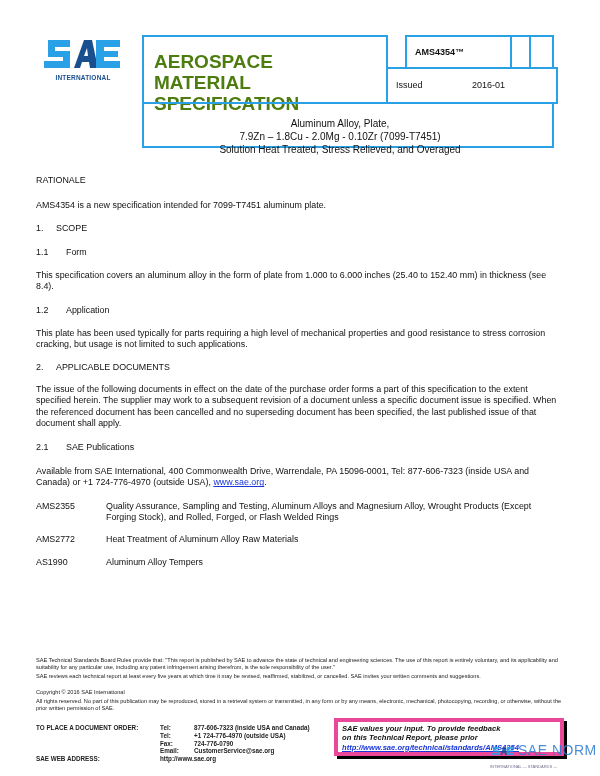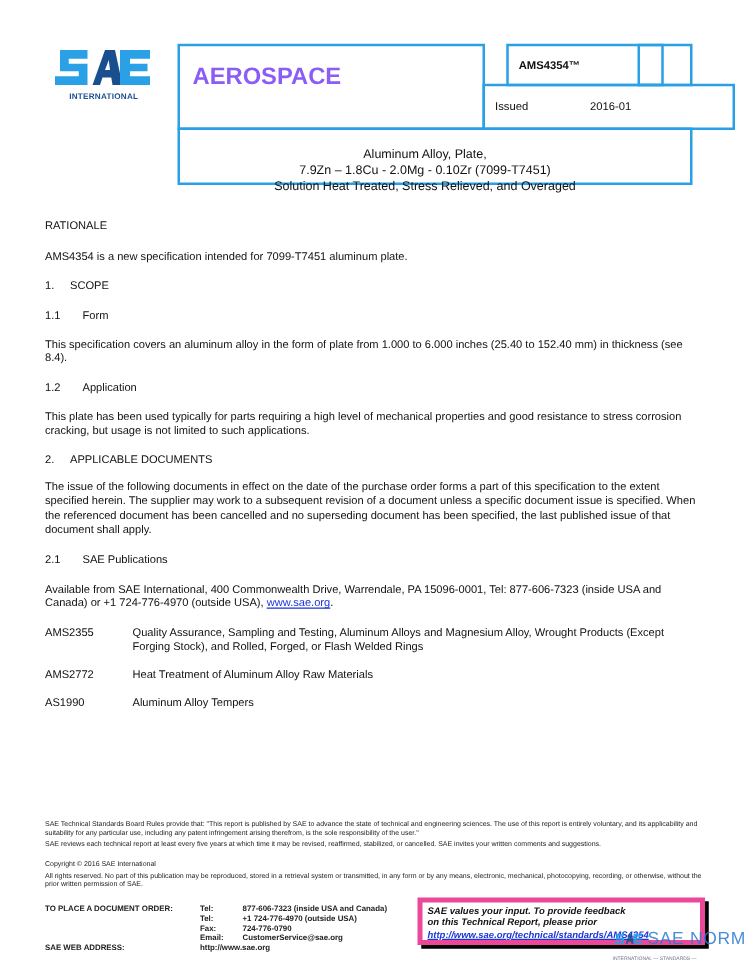--- a/index.html
+++ b/index.html
@@ -6,25 +6,25 @@
     html, body { width: 600px; height: 776px; background: #ffffff; overflow: hidden; }
     body { position: relative; font-family: "Liberation Sans", sans-serif; color: #111; }
 
     .logo { position: absolute; left: 38px; top: 36px; width: 90px; height: 50px; }
     .logo svg { display: block; }
     .logo-sub { position: absolute; left: 0; top: 38px; width: 90px; text-align: center;
       font-size: 6.5px; font-weight: bold; color: #1a4f8f; letter-spacing: 0.2px; }
 
     .hdr { position: absolute; border: 2px solid #2aa0e6; }
     .hdr-title { left: 142px; top: 35px; width: 246px; height: 69px; padding: 14px 0 0 10px;
-      font-size: 19px; font-weight: bold; line-height: 21px; color: #8b5cf6; }
+      font-size: 19px; font-weight: bold; line-height: 21px; color: #4d7c0f; }
     .hdr-doc { left: 405px; top: 35px; width: 126px; height: 34px; padding: 10px 0 0 8px;
       font-size: 9px; font-weight: bold; }
     .hdr-blank { left: 510px; top: 35px; width: 44px; height: 34px; }
-    .hdr-issued { left: 386px; top: 67px; width: 202px; height: 37px; padding: 11px 0 0 8px; font-size: 9px; }
+    .hdr-issued { left: 386px; top: 67px; width: 172px; height: 37px; padding: 11px 0 0 8px; font-size: 9px; }
     .hdr-issued .date { position: absolute; left: 84px; top: 11px; }
     .hdr-subj { left: 142px; top: 102px; width: 412px; height: 46px; padding: 13px 16px 0 0;
       text-align: center; font-size: 10px; line-height: 13px; }
 
     .body { position: absolute; left: 36px; top: 172px; width: 528px; font-size: 8.9px; line-height: 11.4px; }
     .center-h { text-align: left; position: absolute; left: 0; width: 528px; }
     .p { position: absolute; left: 0; width: 528px; }
     .num { display: inline-block; width: 20px; }
     .num2 { display: inline-block; width: 30px; }
     .link { color: #1a35d8; text-decoration: underline; }
@@ -57,20 +57,21 @@
 
     <path d="M36 32 l10 -28 h8 l6 28 h-8 l-1 -6 h-7 l-2 6 z M46 20 h4 l-1 -8 z" fill="#1a4f8f"></path>
 
     <path d="M58 4 h24 v7 h-16 v4 h14 v6 h-14 v4 h16 v7 h-24 z" fill="#2aa0e6"></path>
   </svg>
   <div class="logo-sub">INTERNATIONAL</div>
 </div>
 
 <div class="hdr hdr-title">
   <div>AEROSPACE</div>
+  <div>MATERIAL SPECIFICATION</div>
 </div>
 <div class="hdr hdr-doc">AMS4354™</div>
 <div class="hdr hdr-blank"></div>
 <div class="hdr hdr-issued">
   <span>Issued</span>
   <span class="date">2016-01</span>
 </div>
 <div class="hdr hdr-subj">
   <div>Aluminum Alloy, Plate,</div>
   <div>7.9Zn – 1.8Cu - 2.0Mg - 0.10Zr (7099-T7451)</div>

